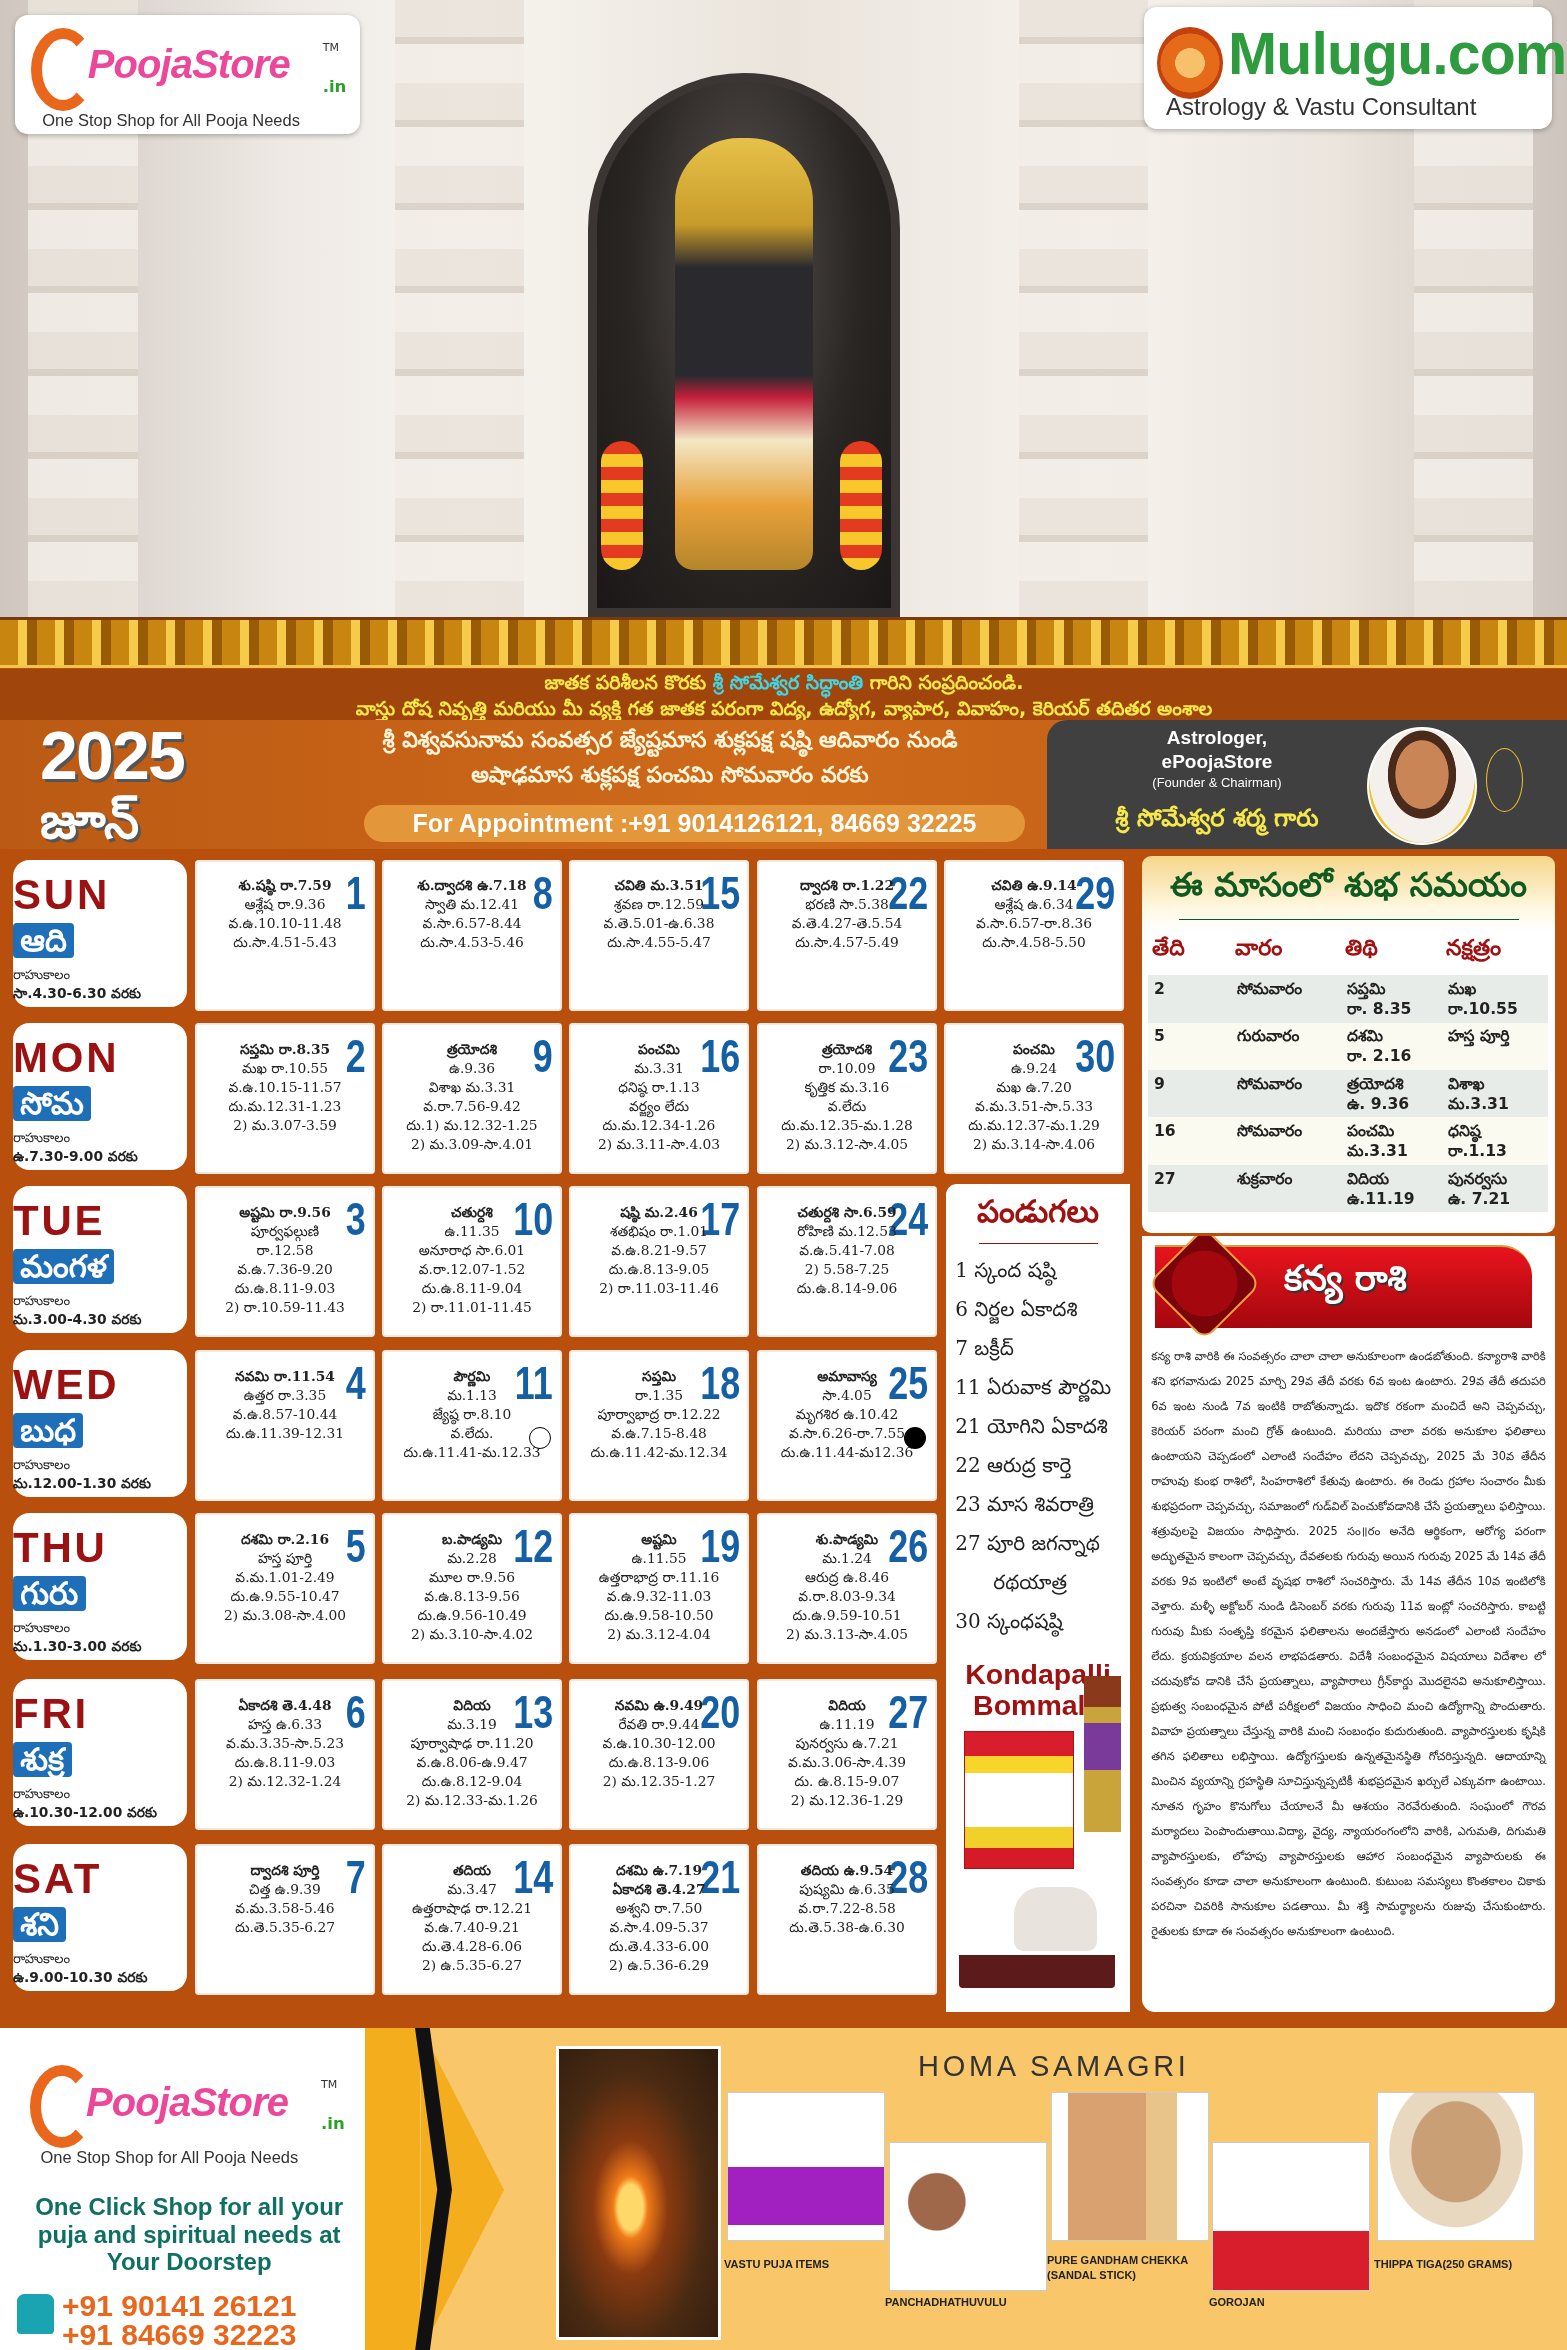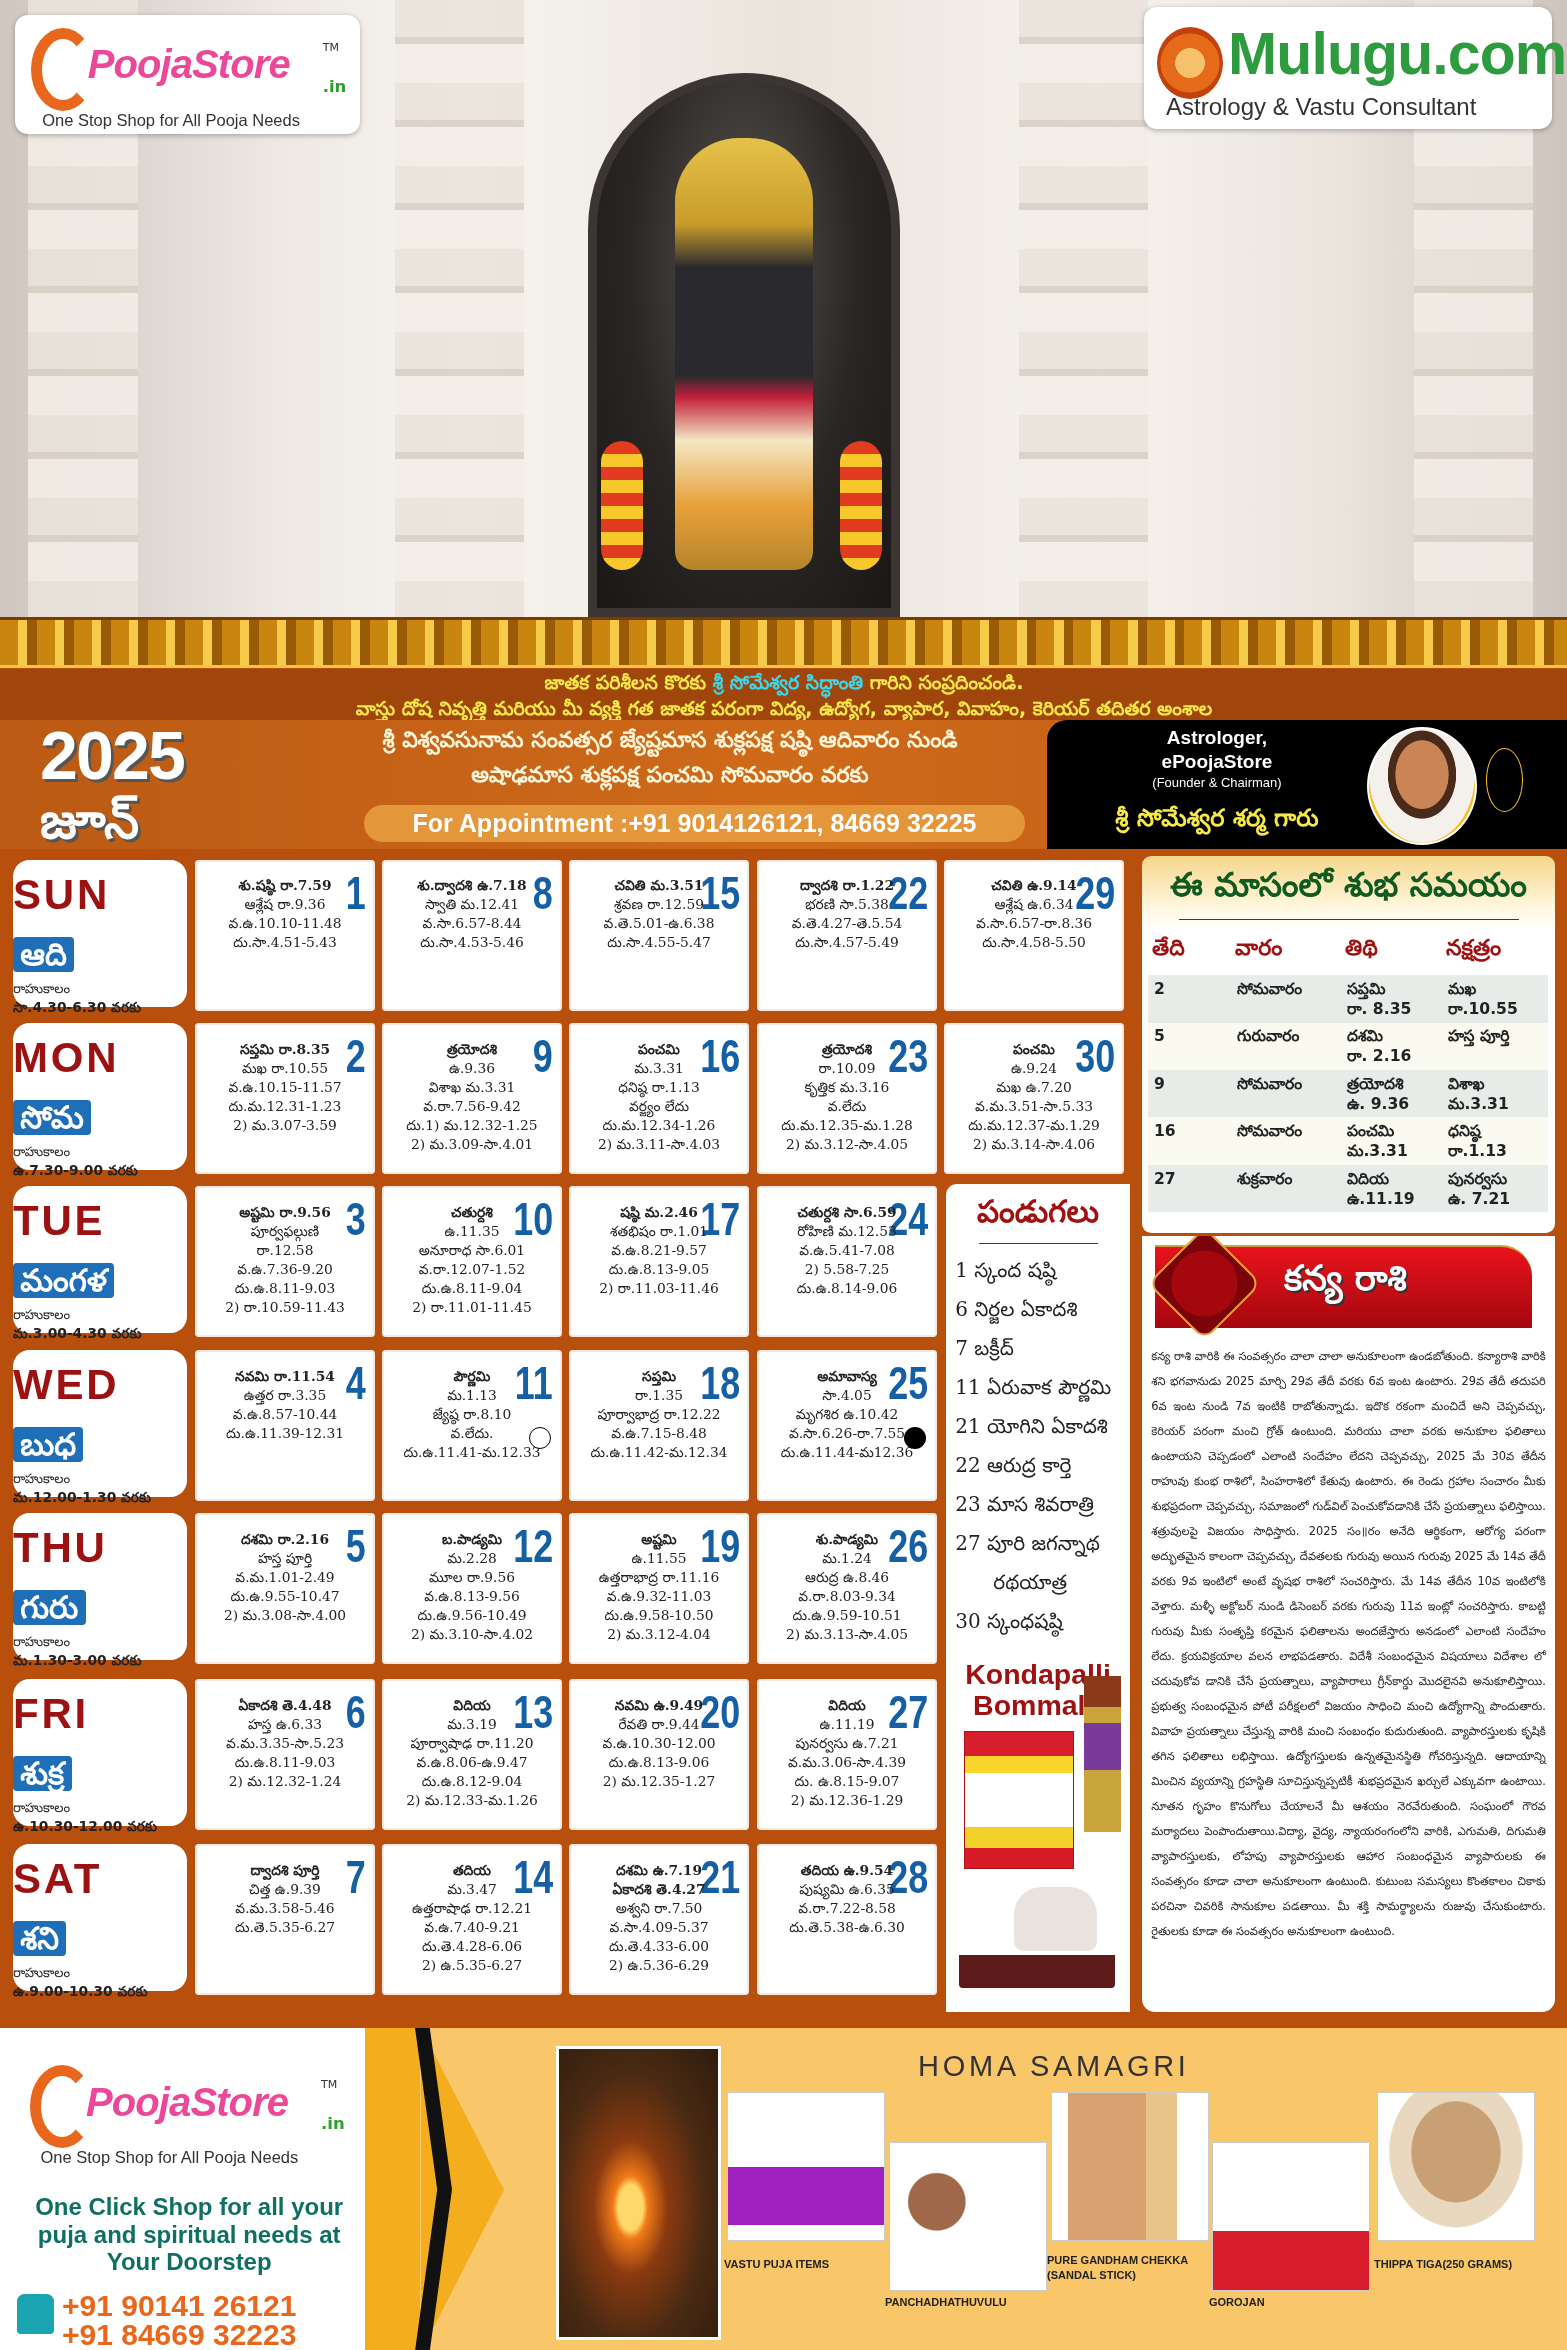--- a/index.html
+++ b/index.html
@@ -22,28 +22,28 @@
 .mu-tag{position:absolute;left:22px;top:86px;font:24px "Liberation Sans",sans-serif;color:#333}
 .border-band{position:absolute;left:0;top:617px;width:1568px;height:51px;background:repeating-linear-gradient(90deg,#c8850f 0 18.4px,#f6cb4a 18.4px 27.5px,#9a5b06 27.5px 37px);border-top:3.7px solid #7a3a05;border-bottom:3.7px solid #f3c44a}
 .notice{position:absolute;left:0;top:669px;width:1568px;height:51px;background:#a0450b;text-align:center}
 .notice p{font:bold 19px "DejaVu Sans",sans-serif;color:#f7e84a;line-height:26px}
 .notice .hl{color:#3fd7e8}
 .info{position:absolute;left:0;top:720px;width:1568px;height:129px;background:linear-gradient(90deg,#bb5a14,#cf6a1a 50%,#bb5a14)}
 .year{position:absolute;left:40px;top:716px;font:bold 68px "Liberation Sans",sans-serif;color:#fff;text-shadow:2.8px 2.8px 0 #555;letter-spacing:-1.8px}
 .month{position:absolute;left:40px;top:792px;font:bold 50px "DejaVu Sans",sans-serif;color:#fff;text-shadow:2.8px 2.8px 0 #555}
 .samvat{position:absolute;left:321px;width:698px;text-align:center;font:bold 22px "DejaVu Sans",sans-serif;color:#fff5d8}
 .appt{position:absolute;left:364px;top:805px;width:661px;height:37px;border-radius:18.4px;background:#e3963a;text-align:center;font:bold 25px "Liberation Sans",sans-serif;color:#fff;line-height:37px}
-.astro{position:absolute;left:1047px;top:720px;width:521px;height:129px;background:#000000;border-radius:20px 0 0 0}
+.astro{position:absolute;left:1047px;top:720px;width:521px;height:129px;background:#404040;border-radius:20px 0 0 0}
 .astro-t{position:absolute;left:0;width:340px;text-align:center;color:#fff;font-family:"Liberation Sans",sans-serif;font-weight:bold}
 .astro-photo{position:absolute;left:320px;top:7.3px;width:110px;height:118px;border-radius:50%;background:radial-gradient(ellipse at 50% 40%,#c98555 0 35%,#4a2a1a 36% 45%,#f4f1ec 46% 70%,#f3c02a 71%);border:2.8px solid #fff}
 .astro-ganesha{position:absolute;left:439px;top:27.5px;width:37px;height:64px;border:1.8px solid #f3c02a;border-radius:50%}
 .cal{position:absolute;left:0;top:854px;width:1139px;height:1157px}
 .dayhead{position:absolute;left:13px;width:174px;height:147px;background:#fff;border-radius:16.5px;}
 .dh-en{font:bold 42px "Liberation Sans",sans-serif;color:#9c1212;letter-spacing:2.8px;margin-top:13px;line-height:44px}
-.dh-te{display:inline-block;font:bold 31px "DejaVu Sans",sans-serif;color:#fff;background:#1e6fb8;padding:0 7.3px;border-radius:3.7px;line-height:35px;margin-top:20px}
+.dh-te{display:inline-block;font:bold 31px "DejaVu Sans",sans-serif;color:#fff;background:#1e6fb8;padding:0 7.3px;border-radius:3.7px;line-height:35px;margin-top:6px}
 .dh-rahu{font:13px "DejaVu Sans",sans-serif;color:#222;margin-top:9.2px}
 .dh-rt{font:bold 13.8px "DejaVu Sans",sans-serif;color:#222}
 .cell{position:absolute;width:180px;height:151px;background:#fff;border:2.8px solid #f3e9e1;border-radius:3.7px;overflow:hidden}
 .cell .num{position:absolute;right:7.3px;top:7.3px;font:bold 46px "Liberation Sans",sans-serif;color:#155fa5;transform:scaleX(.78);transform-origin:right top;line-height:48px}
 .cell .lines{position:absolute;left:5.5px;top:14.7px;right:5.5px;text-align:center;font:13.8px "DejaVu Serif",serif;color:#222;line-height:19px}
 .cell .lines .b{font-weight:bold}
 .moon{position:absolute;right:9.2px;top:75px;width:22px;height:22px;border-radius:50%}
 .moon.full{border:1.8px solid #000;background:#fff}
 .moon.new{background:#000}
 .fest{position:absolute;left:946px;top:1184px;width:184px;height:478px;background:#fff;border-radius:11px 0 0 0}

